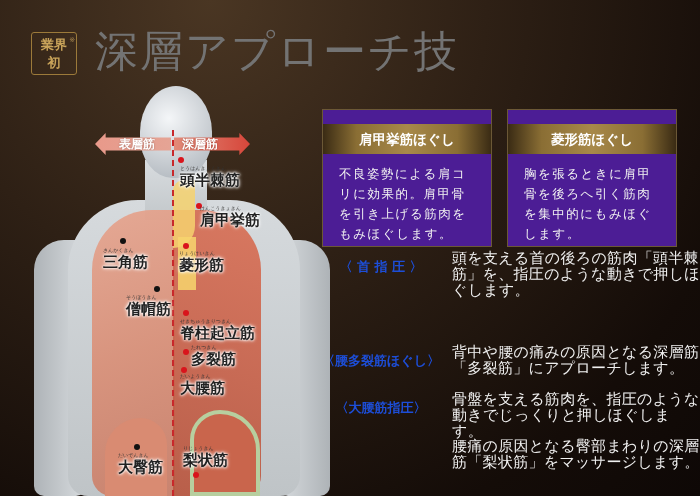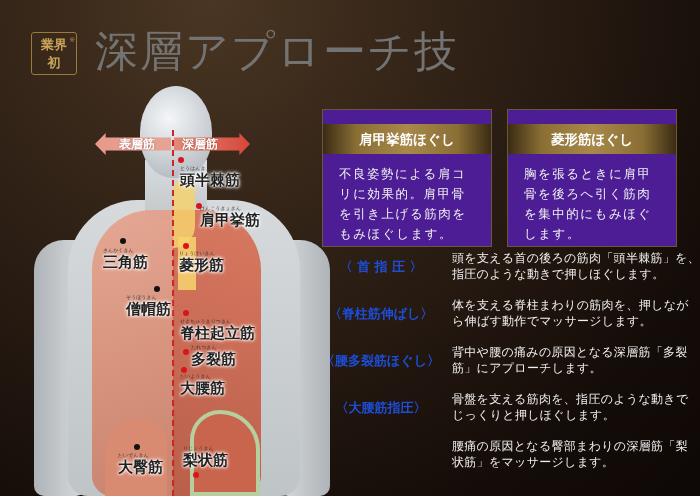--- a/index.html
+++ b/index.html
@@ -69,21 +69,21 @@
   .box .desc { padding:10px 14px 0 16px; font-size:12.5px; line-height:20px; letter-spacing:1.5px; color:#f2f2f2; }
   .box1 { left:322px; }
   .box2 { left:507px; }
 
   .techniques { position:absolute; left:316px; top:250px; width:384px; }
   .tech { position:absolute; left:0; width:384px; height:40px; }
   .tech .name {
     position:absolute; left:0; width:130px; text-align:center; top:8px;
     font-family:"DejaVu Serif", serif; font-size:13px; color:#1d4ed8; font-weight:bold; white-space:nowrap;
   }
-  .tech .text { position:absolute; left:136px; top:0; width:248px; font-size:12px; line-height:16px; color:#f0f0f0; letter-spacing:.3px; }
+  .tech .text { position:absolute; left:136px; top:0; width:248px; font-size:15px; line-height:16px; color:#f0f0f0; letter-spacing:.3px; }
 </style>
 </head>
 <body>
 
 <div class="header">
   <div class="badge">
     <span class="mark">※</span>
     <div>業界</div>
     <div>初</div>
   </div>
@@ -180,22 +180,20 @@
   <div class="bar">菱形筋ほぐし</div>
   <div class="desc">胸を張るときに肩甲骨を後ろへ引く筋肉を集中的にもみほぐします。</div>
 </div>
 
 <div class="techniques">
   <div class="tech" style="top:0px">
     <div class="name">〈 首 指 圧 〉</div>
     <div class="text">頭を支える首の後ろの筋肉「頭半棘筋」を、指圧のような動きで押しほぐします。</div>
   </div>
   <div class="tech" style="top:47px">
-    <div class="name">〈脊柱筋伸ばし〉</div>
-    <div class="text">体を支える脊柱まわりの筋肉を、押しながら伸ばす動作でマッサージします。</div>
   </div>
   <div class="tech" style="top:94px">
     <div class="name">〈腰多裂筋ほぐし〉</div>
     <div class="text">背中や腰の痛みの原因となる深層筋「多裂筋」にアプローチします。</div>
   </div>
   <div class="tech" style="top:141px">
     <div class="name">〈大腰筋指圧〉</div>
     <div class="text">骨盤を支える筋肉を、指圧のような動きでじっくりと押しほぐします。</div>
   </div>
   <div class="tech" style="top:188px">

